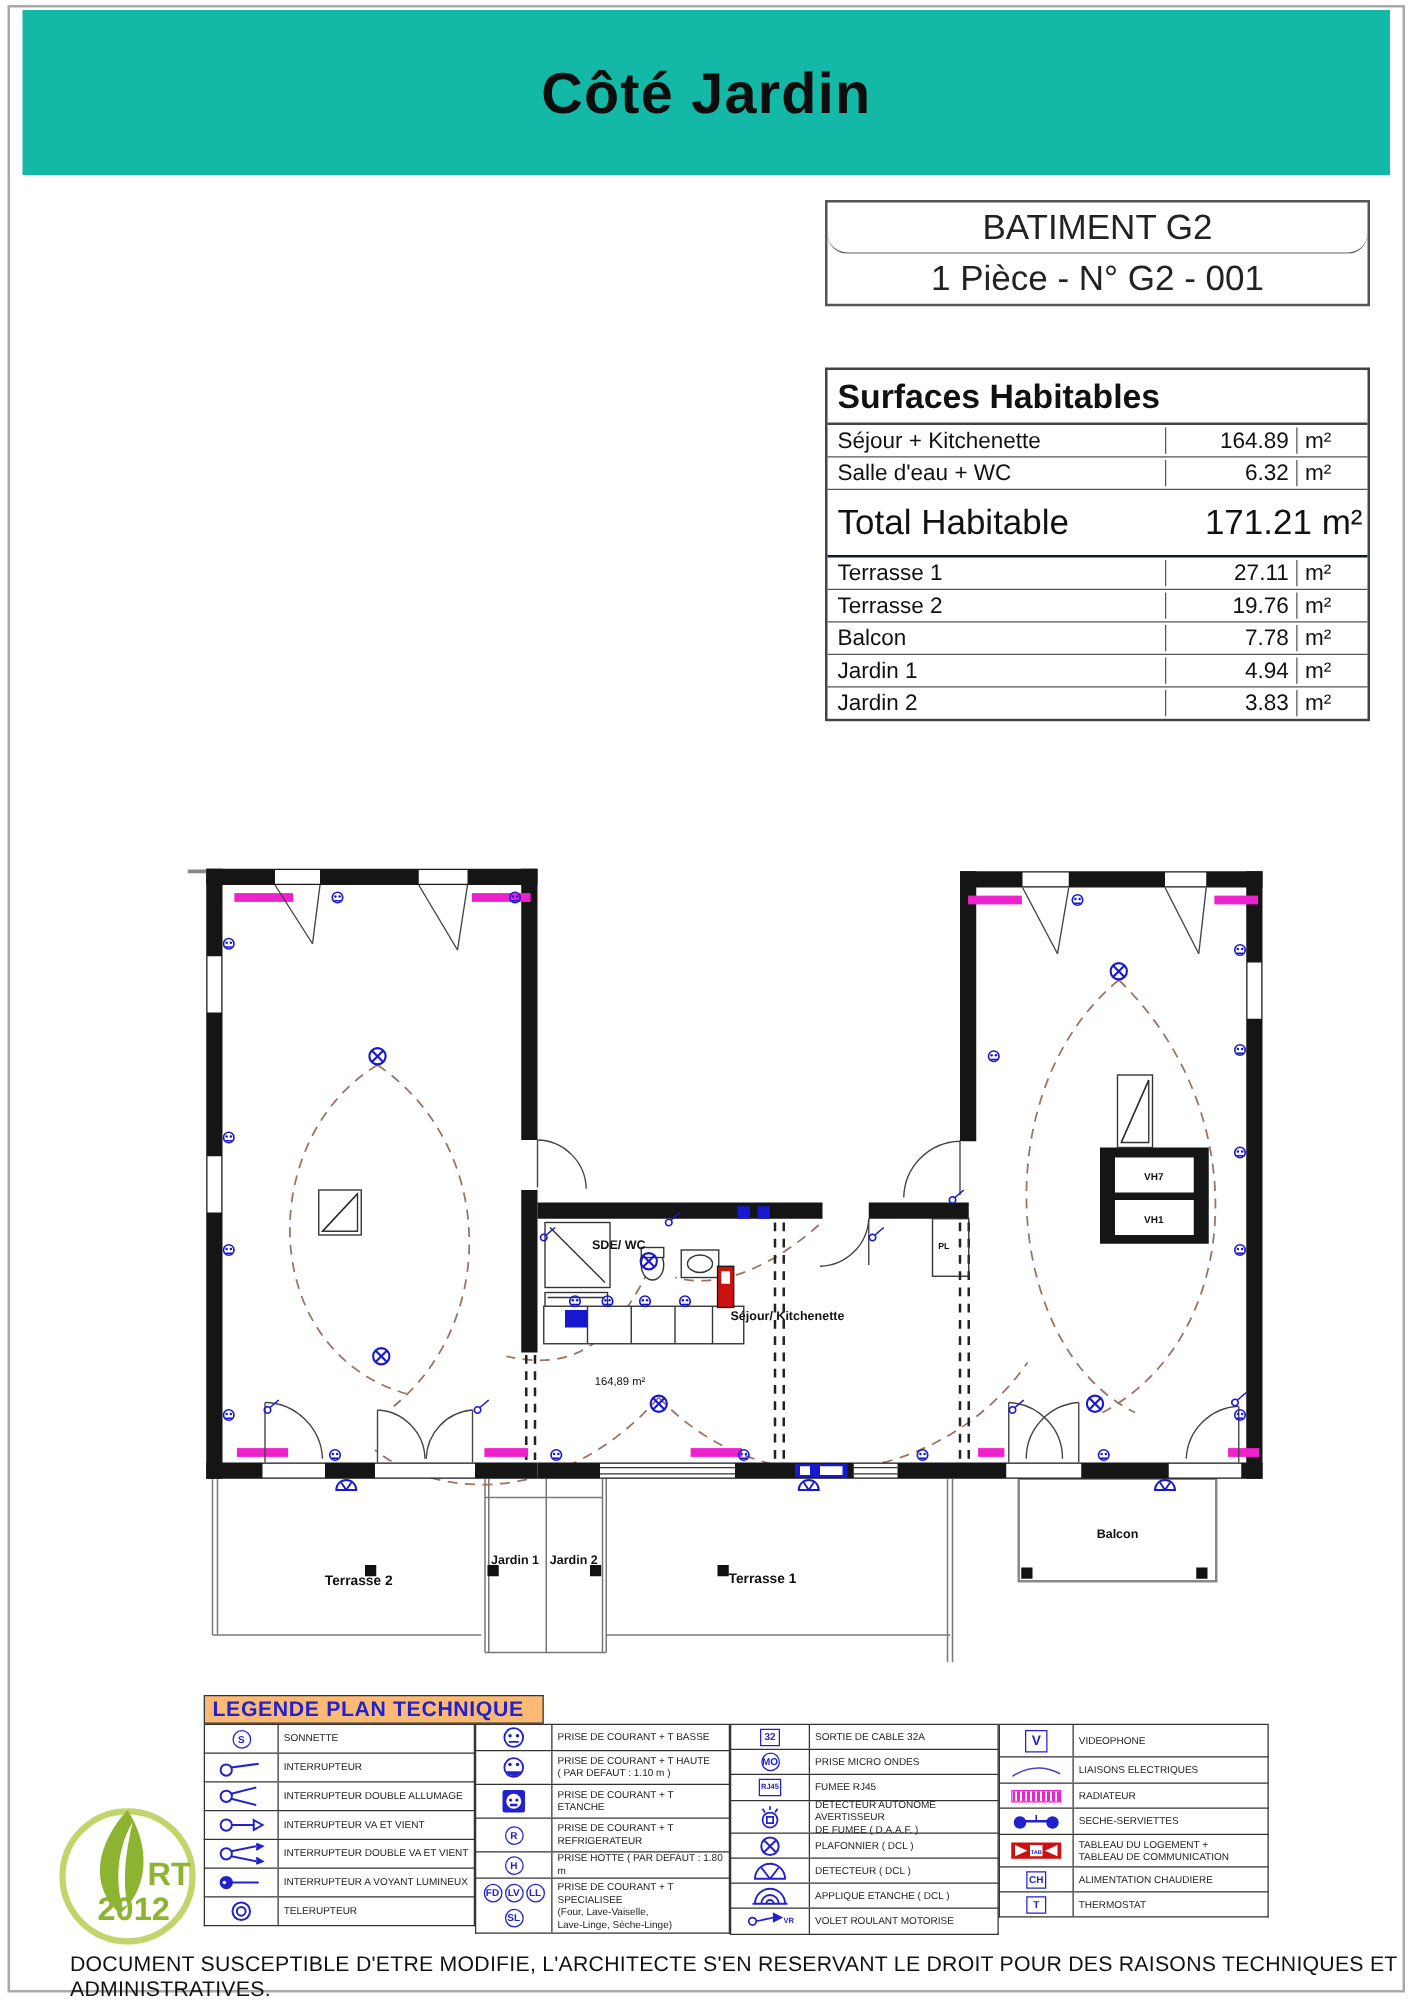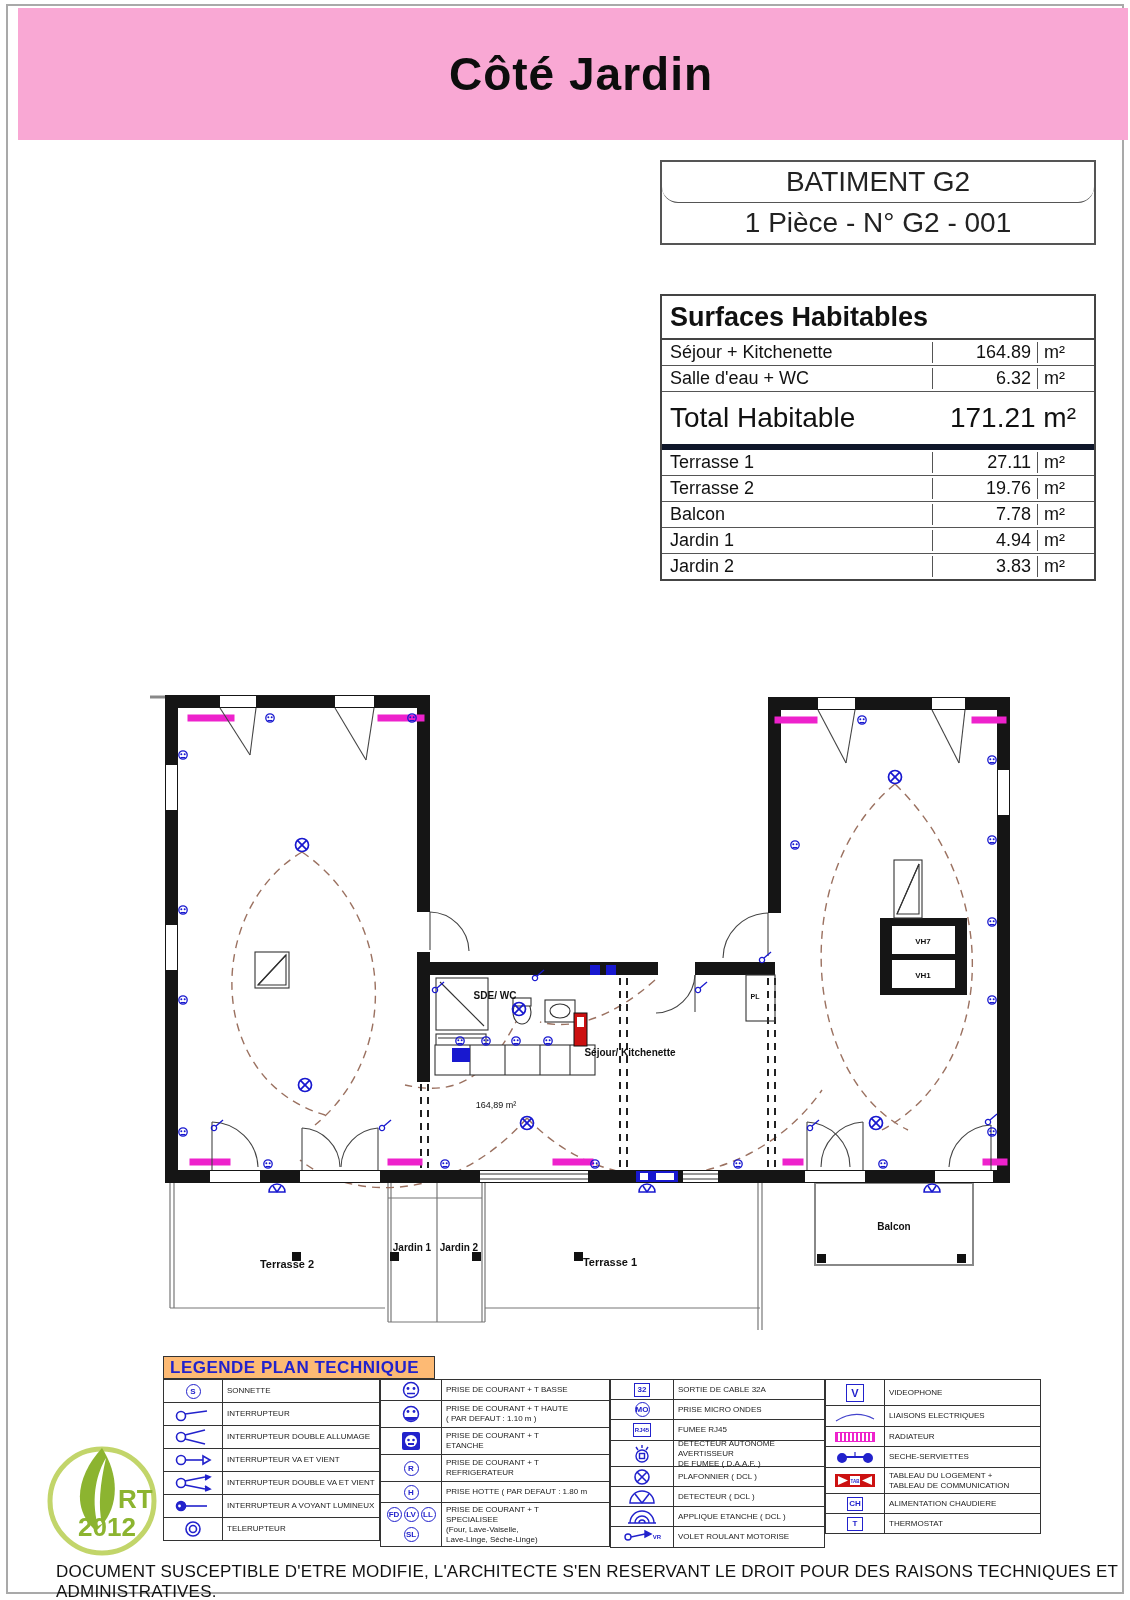--- a/index.html
+++ b/index.html
@@ -21,60 +21,60 @@
   .surf{position:absolute;left:660px;top:294px;width:432px;border:2px solid #444;
        font-size:18px;}
   .surf-title{height:42px;display:flex;align-items:center;padding-left:8px;
        font-size:27px;font-weight:bold;border-bottom:2px solid #444;}
   .srow{display:flex;height:25px;border-bottom:1.5px solid #555;align-items:center;}
   .srow .lab{flex:0 0 262px;display:flex;align-items:center;padding-left:8px;}
   .srow .val{flex:0 0 98px;display:flex;align-items:center;justify-content:flex-end;
        padding-right:6px;border-left:1.5px solid #555;}
   .srow .unit{flex:1;display:flex;align-items:center;padding-left:6px;
        border-left:1.5px solid #555;}
-  .total-row{display:flex;height:52px;border-bottom:6px solid #0f172a;align-items:center;}
+  .total-row{display:flex;height:52px;border-bottom:2px solid #0f172a;align-items:center;}
   .total-row .lab{flex:0 0 252px;padding-left:8px;font-size:28px;}
-  .total-row .val{flex:1;text-align:right;padding-right:18px;font-size:28px;}
+  .total-row .val{flex:1;text-align:right;padding-right:4px;font-size:28px;}
   .srow:last-child{border-bottom:none;}
   
   .plan{position:absolute;left:150px;top:660px;width:870px;height:670px;}
   
   .legend{position:absolute;left:163px;top:1356px;width:880px;font-size:8px;}
   .leg-title{position:absolute;left:0;top:0;width:272px;height:23px;border:1.5px solid #333;
        box-sizing:border-box;display:flex;align-items:center;padding-left:6px;
        font-size:17px;font-weight:bold;color:#2222cc;letter-spacing:.5px;background:#fdba74;}
   .leg-cols{position:absolute;left:0;top:23px;display:flex;align-items:flex-start;}
   .leg-col{display:flex;flex-direction:column;border-top:1.5px solid #333;}
   .lrow{display:flex;border:1px solid #333;border-top:none;box-sizing:border-box;}
   .licon{flex:0 0 54px;display:flex;align-items:center;justify-content:center;
        border-right:1px solid #333;padding:1px 2px;}
   .llabel{flex:1;display:flex;align-items:center;padding:1px 4px;white-space:pre-line;
        color:#222;line-height:1.25;font-size:8px;}
-  .c1{width:217px}.c2{width:230px}.c3{width:215px}.c4{width:216px}
+  .c1{width:217px}.c2{width:204px}.c3{width:215px}.c4{width:216px}
   .c2 .licon{flex-basis:56px}.c3 .licon{flex-basis:58px}
   .g-circle{display:inline-flex;align-items:center;justify-content:center;
        min-width:15px;height:15px;border:1.5px solid #2222cc;border-radius:50%;
        color:#2222cc;font-weight:bold;font-size:8px;margin:0 1px;box-sizing:border-box;}
   .g-box{display:inline-flex;align-items:center;justify-content:center;
        min-width:16px;height:14px;border:1.5px solid #2222cc;color:#2222cc;
        font-weight:bold;font-size:8px;padding:0 1px;box-sizing:border-box;}
   .radiator-chip{width:38px;height:8px;border:1px solid #ee22cc;
        background:repeating-linear-gradient(90deg,#ee22cc 0 2px,#fff 2px 4px);}
   .licon svg{display:block;}
   
   .rt-logo{position:absolute;left:40px;top:1436px;}
   .footer{position:absolute;left:56px;top:1562px;font-size:17px;color:#111;
        letter-spacing:.2px;}
 </style>
 </head>
 <body>
 
 <div class="page-frame"></div>
 
-<div class="banner" style="background:#f9a8d4;padding-left:16px;">
+<div class="banner" style="background:#14b8a6;">
   <h1>Côté Jardin</h1>
 </div>
 
 <div class="info-table">
   <div class="info-row">BATIMENT G2</div>
   <div class="info-row">1 Pièce - N° G2 - 001</div>
 </div>
 
 <div class="surf">
   <div class="surf-title">Surfaces Habitables</div>

